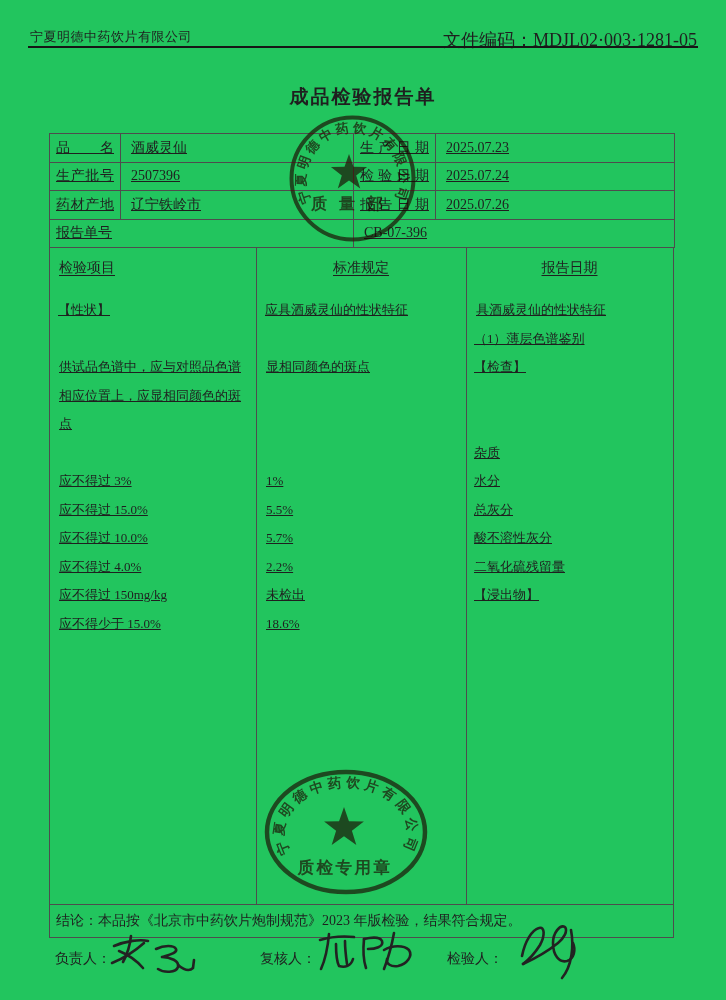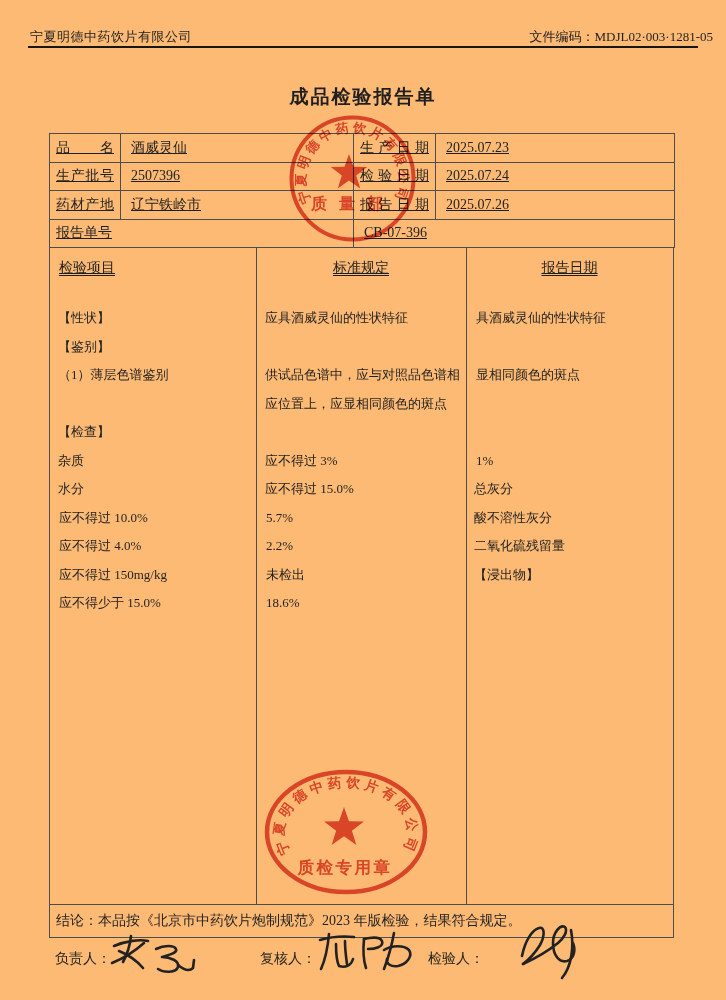--- a/index.html
+++ b/index.html
@@ -1,50 +1,50 @@
 <!DOCTYPE html>
 <html><head>
 <meta charset="utf-8">
 <style>
   html,body{margin:0;padding:0;background:#888;}
   .page{
-    position:relative;width:726px;height:1000px;background:#fdba74;
+    position:relative;width:726px;height:1000px;background:#22c55e;
     font-family:"Liberation Serif","DejaVu Serif",serif;color:#1f1f1f;
     overflow:hidden;margin:0 auto;
   }
   
   .hdr-left{position:absolute;left:30px;top:28px;font-size:13px;letter-spacing:.5px;}
-  .hdr-right{position:absolute;right:13px;top:28px;font-size:13px;}
+  .hdr-right{position:absolute;right:29px;top:28px;font-size:18px;}
   .hdr-rule{position:absolute;left:28px;top:46px;width:670px;height:2px;background:#161616;}
   
   .title{position:absolute;left:0;top:84px;width:726px;text-align:center;
     font-size:19px;font-weight:bold;letter-spacing:2px;}
   
   .info-table{position:absolute;left:49px;top:133px;width:625px;border-collapse:collapse;table-layout:fixed;}
   .info-table td{border:1px solid #4d4d4d;font-size:14px;height:27.5px;padding:0;vertical-align:middle;text-decoration:underline;}
   .info-table td.lbl{padding:0 6px;text-align:justify;text-align-last:justify;}
   .info-table td.val{padding-left:10px;margin-top:44px;}
   .info-table td.lbl-plain{padding-left:6px;text-align:left;text-align-last:left;}
   
   .main-box{position:absolute;left:49px;top:247px;width:623px;height:656px;border:1px solid #4d4d4d;}
   .vline{position:absolute;top:0;bottom:0;width:1px;background:#4d4d4d;}
   .vline.v1{left:206px;} .vline.v2{left:416px;}
   .mhead{display:grid;grid-template-columns:206px 210px 207px;margin-top:9px;}
-  .mhead .hc{font-size:14px;line-height:21px;text-decoration:underline;}
+  .mhead .hc{font-size:14px;line-height:21px;}
   .mhead .hc u{text-underline-offset:3px;}
   .mhead .c1{padding-left:9px;} .mhead .c2,.mhead .c3{text-align:center;}
-  .mgrid{display:grid;grid-template-columns:206px 210px 207px;margin-top:26px;}
+  .mgrid{display:grid;grid-template-columns:206px 210px 207px;margin-top:18px;text-decoration:underline;}
   .mgrid .cell{font-size:13px;line-height:28.5px;min-height:28.5px;}
   .mgrid .ci{padding-left:8px;} .mgrid .cs{padding-left:9px;padding-right:6px;} .mgrid .cr{padding-left:10px;}
   
   .conclusion{position:absolute;left:49px;top:904px;width:617px;height:26px;
     border:1px solid #4d4d4d;font-size:14px;padding:3px 0 3px 6px;line-height:26px;}
   
   .sig-label{position:absolute;font-size:14px;top:950px;}
-  .sig-label.s1{left:55px;} .sig-label.s2{left:260px;} .sig-label.s3{left:428px;}
+  .sig-label.s1{left:55px;} .sig-label.s2{left:260px;} .sig-label.s3{left:447px;}
   .sig-svg{position:absolute;}
   .sig-svg path{stroke:#222;stroke-width:2.6;fill:none;stroke-linecap:round;stroke-linejoin:round;}
   
   .stamp{position:absolute;mix-blend-mode:multiply;opacity:.87;pointer-events:none;}
   .stamp text{fill:#d5463b;font-family:"Liberation Serif","DejaVu Serif",serif;font-weight:bold;}
   .stamp .ring{stroke:#d5463b;fill:none;}
   .stamp .star{fill:#d5463b;}
 </style>
 </head>
 <body>
@@ -98,38 +98,38 @@
       <div class="hc c1"><u>检验项目</u></div>
       <div class="hc c2"><u>标准规定</u></div>
       <div class="hc c3"><u>报告日期</u></div>
     </div>
 
     <div class="mgrid">
       <div class="cell ci">【性状】</div>
       <div class="cell cs">应具酒威灵仙的性状特征</div>
       <div class="cell cr">具酒威灵仙的性状特征</div>
 
-      <div class="cell ci">【鉴别】</div>
       <div class="cell cs"></div>
       <div class="cell cr"></div>
 
       <div class="cell ci">（1）薄层色谱鉴别</div>
       <div class="cell cs">供试品色谱中，应与对照品色谱相应位置上，应显相同颜色的斑点</div>
       <div class="cell cr">显相同颜色的斑点</div>
 
       <div class="cell ci">【检查】</div>
       <div class="cell cs"></div>
       <div class="cell cr"></div>
 
       <div class="cell ci">杂质</div>
       <div class="cell cs">应不得过 3%</div>
       <div class="cell cr">1%</div>
 
       <div class="cell ci">水分</div>
       <div class="cell cs">应不得过 15.0%</div>
+      <div class="cell cr">5.5%</div>
 
       <div class="cell ci">总灰分</div>
       <div class="cell cs">应不得过 10.0%</div>
       <div class="cell cr">5.7%</div>
 
       <div class="cell ci">酸不溶性灰分</div>
       <div class="cell cs">应不得过 4.0%</div>
       <div class="cell cr">2.2%</div>
 
       <div class="cell ci">二氧化硫残留量</div>

